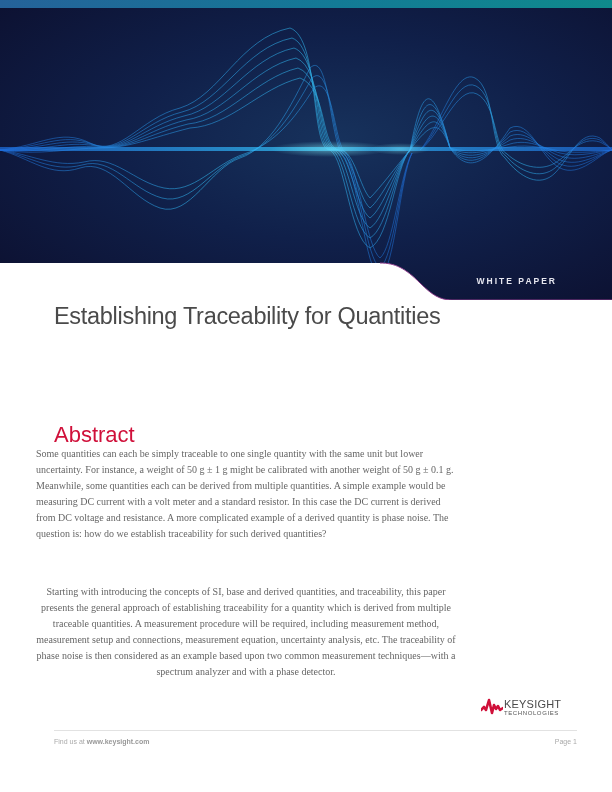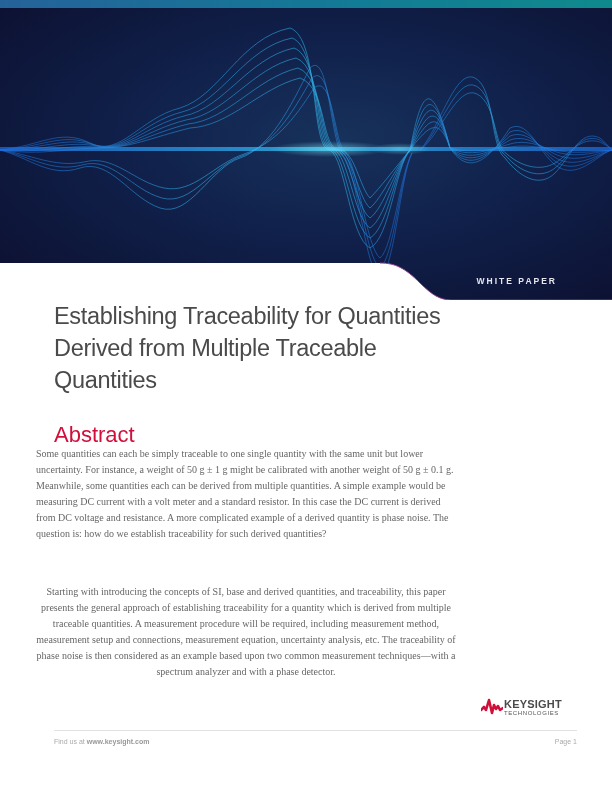--- a/index.html
+++ b/index.html
@@ -33,21 +33,21 @@
       position: absolute; left: 36px; width: 420px;
       font-size: 10px; line-height: 16px; color: #666666; font-family: Liberation Serif, serif;
     }
     .p1 { top: 446px; }
     .p2 { top: 584px; text-align: center; }
 
     .logo {
       position: absolute; left: 481px; top: 697px; width: 100px; height: 22px;
     }
     .logo-name {
-      position: absolute; left: 23px; top: 1px; font-size: 11px; font-weight: bold;
+      position: absolute; left: 23px; top: 1px; font-size: 11px; font-weight: normal;
       color: #4a4a4a; letter-spacing: 0.2px;
     }
     .logo-sub {
       position: absolute; left: 23px; top: 13px; font-size: 6px; color: #555;
       letter-spacing: 0.6px;
     }
     .footer-rule {
       position: absolute; left: 54px; top: 730px; width: 523px; height: 1px; background: #e2e2e2;
     }
     .footer-left {
@@ -95,22 +95,21 @@
     <ellipse cx="400" cy="141" rx="30" ry="6" fill="url(#glow)" opacity="0.5"></ellipse>
     <path d="M380,255 C395,255 405,260 420,275 C432,287 440,292 450,292 L380,292 Z" fill="#ffffff"></path>
     <path d="M0,255 L380,255 C395,255 405,260 420,275 C432,287 440,292 450,292 L0,292 Z" fill="#ffffff"></path>
     <path d="M380,255 C395,255 405,260 420,275 C432,287 440,292 452,292 L612,292" fill="none" stroke="#8a3a8a" stroke-width="1"></path>
   </svg>
   <div class="white-paper-label" style="top:268px;">WHITE PAPER</div>
 </div>
 
 <h1 class="doc-title">
   <span>Establishing Traceability for Quantities</span><br>
-  <span>Derived from Multiple Traceable</span><br>
-  <span>Quantities</span>
+  <br>
 </h1>
 
 <h2 class="section-heading">Abstract</h2>
 
 <p class="paragraph p1">Some quantities can each be simply traceable to one single quantity with the same unit but lower uncertainty. For instance, a weight of 50 g ± 1 g might be calibrated with another weight of 50 g ± 0.1 g. Meanwhile, some quantities each can be derived from multiple quantities. A simple example would be measuring DC current with a volt meter and a standard resistor. In this case the DC current is derived from DC voltage and resistance. A more complicated example of a derived quantity is phase noise. The question is: how do we establish traceability for such derived quantities?</p>
 <p class="paragraph p2">Starting with introducing the concepts of SI, base and derived quantities, and traceability, this paper presents the general approach of establishing traceability for a quantity which is derived from multiple traceable quantities. A measurement procedure will be required, including measurement method, measurement setup and connections, measurement equation, uncertainty analysis, etc. The traceability of phase noise is then considered as an example based upon two common measurement techniques—with a spectrum analyzer and with a phase detector.</p>
 
 <div class="logo">
   <svg width="22" height="20" viewBox="0 0 22 20" style="position:absolute;left:0;top:0;">
     <path d="M0,13 L3,10 L5,13 L8,3 L11,16 L13,8 L15,12 L17,9 L19,13 L22,11" fill="none" stroke="#d0103a" stroke-width="2.6" stroke-linejoin="round" stroke-linecap="round"></path>

